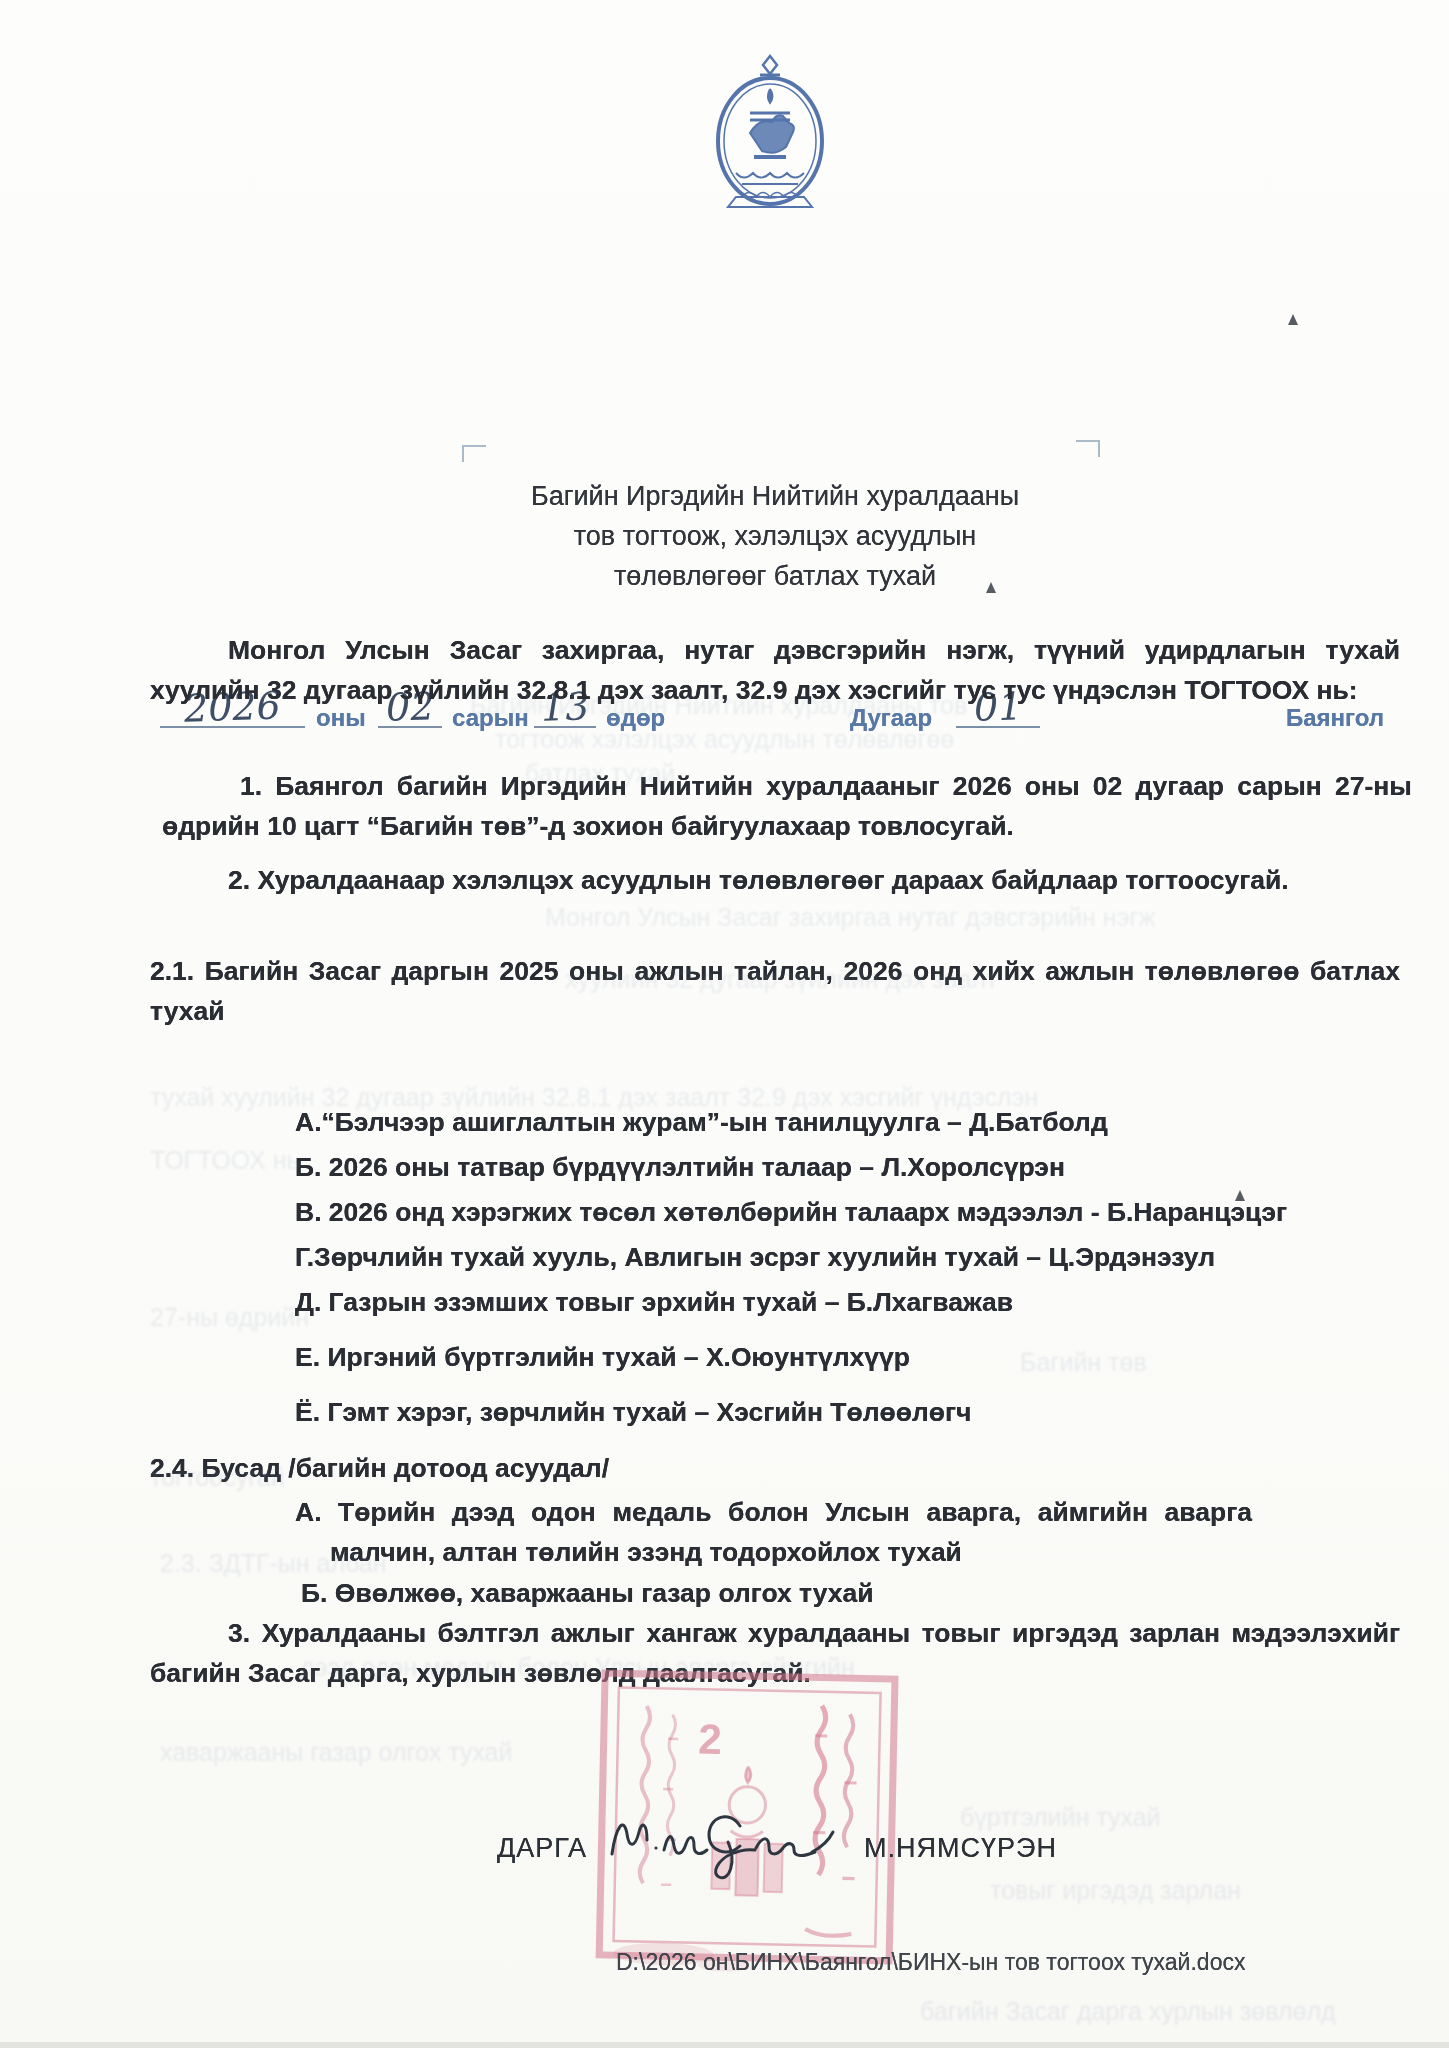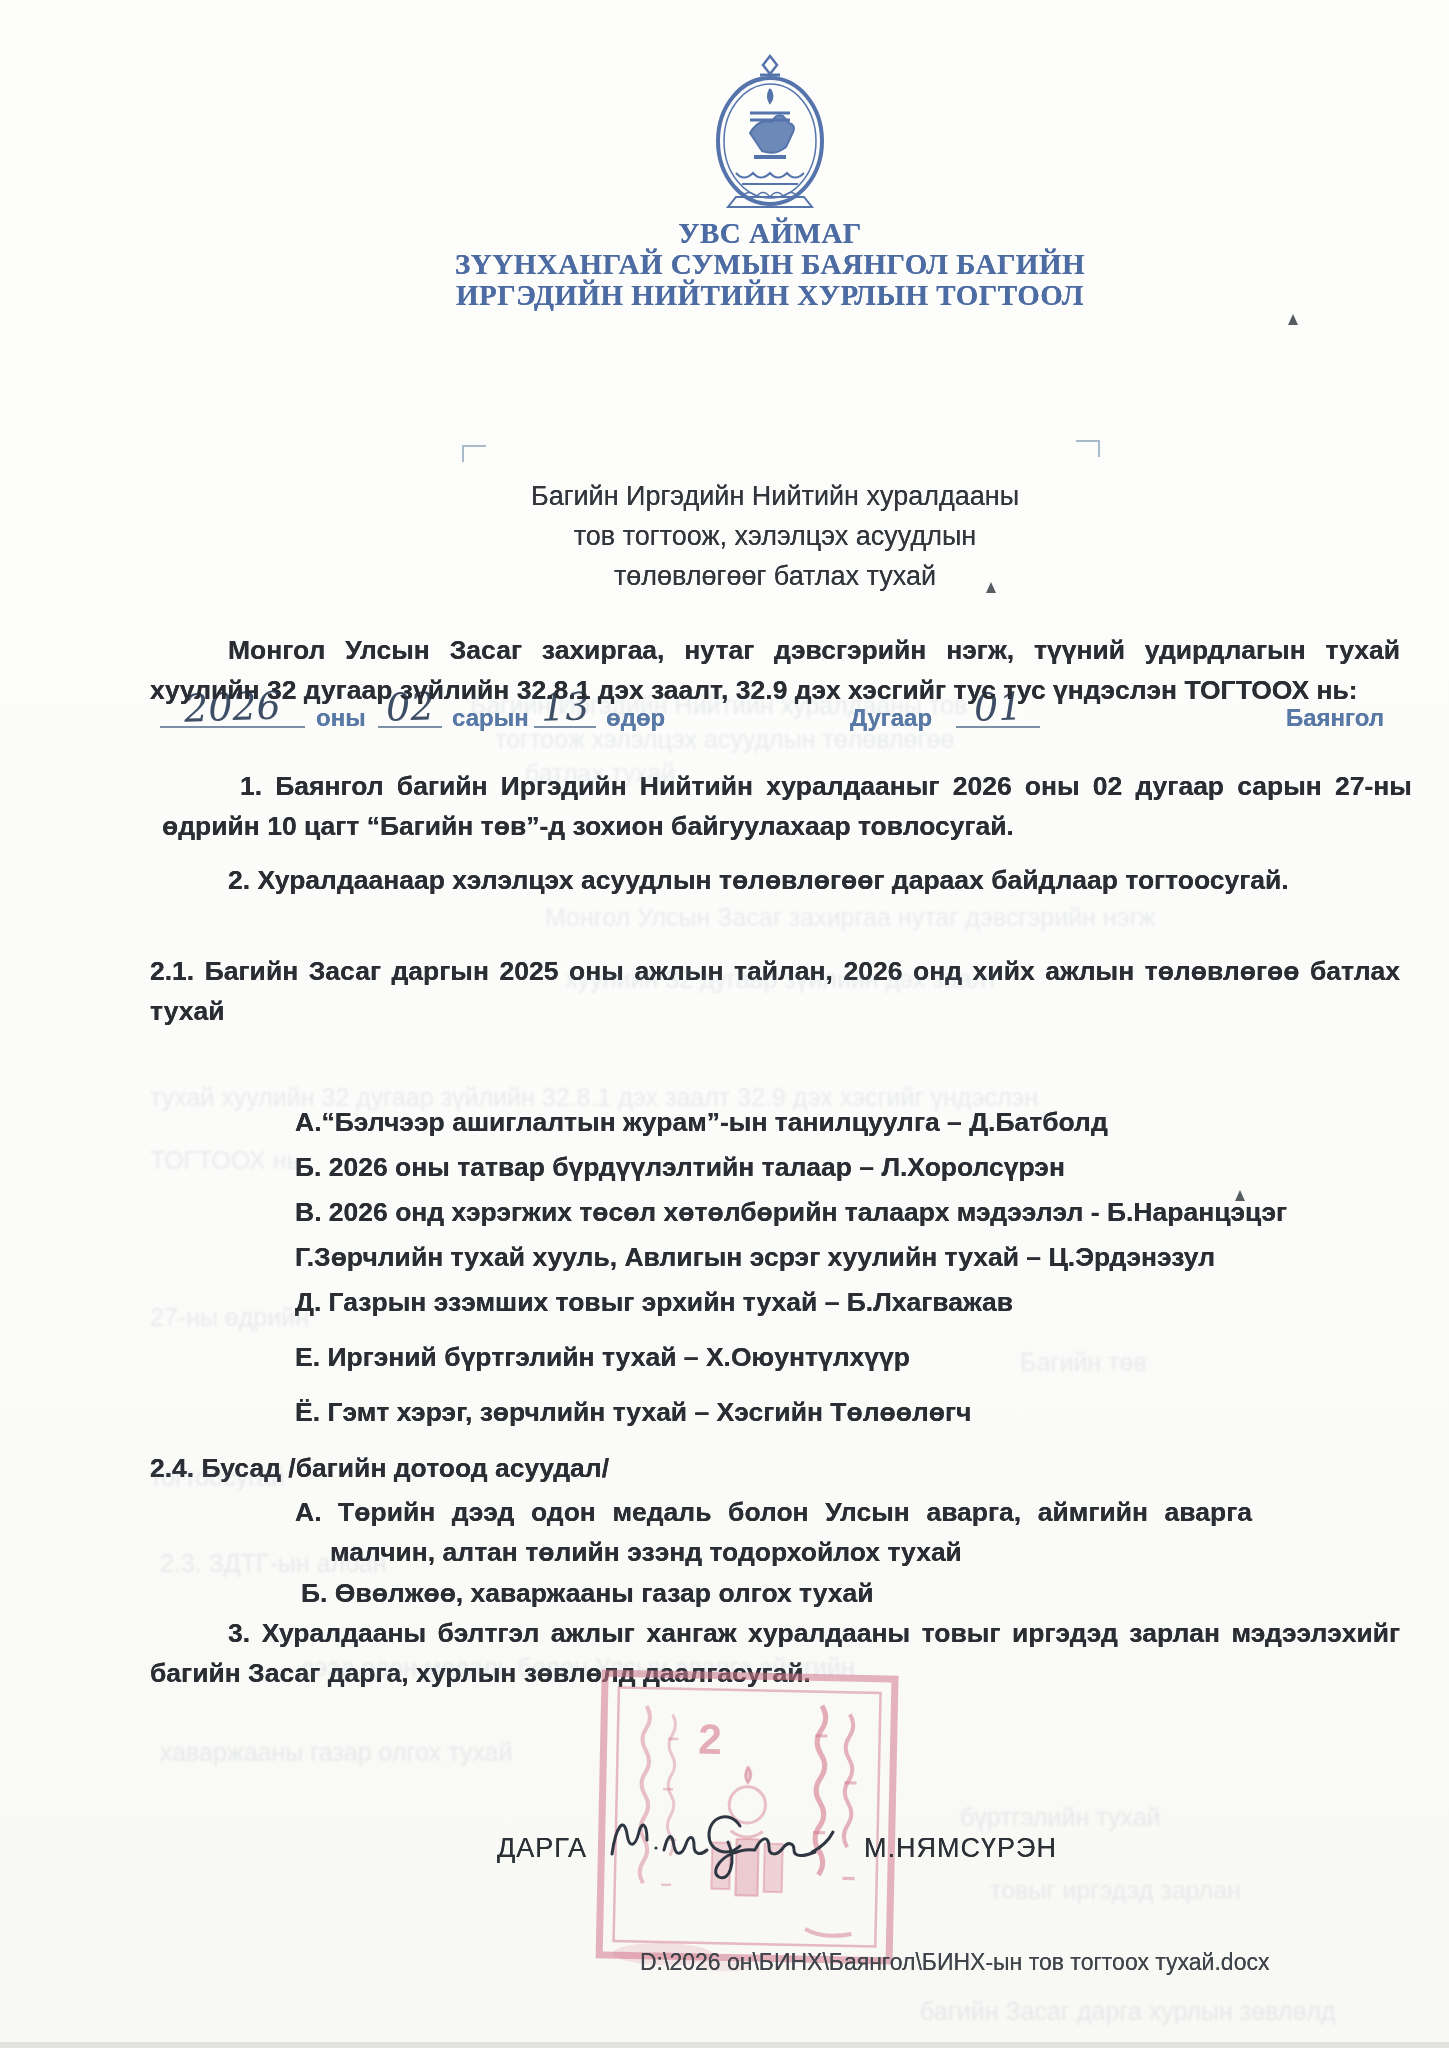--- a/index.html
+++ b/index.html
@@ -113,25 +113,20 @@
         <path d="M50 80 q9 -15 22 -11 q4 -9 11 -6 l6 7 q7 2 4 9 l-7 15 q-11 9 -24 4 z" stroke-width="2" fill="#5474ab" fill-opacity=".85"></path>
         <path d="M54 104 h32" stroke-width="4"></path>
         <path d="M36 120 q8 9 17 0 q8 9 17 0 q8 9 17 0 q8 9 17 0" stroke-width="2"></path>
         <path d="M42 131 h56" stroke-width="2"></path>
         <path d="M36 144 h68 l8 10 h-84 z" stroke-width="2"></path>
         <path d="M42 144 q7 -9 14 0 M56 144 q7 -9 14 0 M70 144 q7 -9 14 0 M84 144 q7 -9 14 0" stroke-width="1.5"></path>
       </g>
     </svg>
   </div>
 
-  <div class="abs gov-heading">
-    <div>УВС АЙМАГ</div>
-    <div>ЗҮҮНХАНГАЙ СУМЫН БАЯНГОЛ БАГИЙН</div>
-    <div>ИРГЭДИЙН НИЙТИЙН ХУРЛЫН ТОГТООЛ</div>
-  </div>
 
   <div class="abs" style="left:0;top:340px;width:1449px;height:70px;">
     <span class="abs blank" style="left:160px;top:348px;width:145px;"><span class="hw">2026</span></span>
     <span class="abs meta-label" style="left:316px;top:364px;">оны</span>
     <span class="abs blank" style="left:378px;top:348px;width:64px;"><span class="hw">02</span></span>
     <span class="abs meta-label" style="left:452px;top:364px;">сарын</span>
     <span class="abs blank" style="left:534px;top:348px;width:62px;"><span class="hw">13</span></span>
     <span class="abs meta-label" style="left:606px;top:364px;">өдөр</span>
     <span class="abs meta-label" style="left:850px;top:364px;">Дугаар</span>
     <span class="abs blank" style="left:956px;top:348px;width:84px;"><span class="hw">01</span></span>
@@ -201,21 +196,21 @@
         <path d="M64 60 c 4 -16 8 -18 10 -4 c 2 10 8 10 12 -2 c 3 -9 8 -9 8 2 c 0 8 6 10 13 4"></path>
         <path d="M140 36 c -10 -16 -31 -10 -31 9 c 0 17 19 22 31 11"></path>
         <path d="M128 52 c 9 20 1 40 -9 35 c -8 -4 -1 -17 12 -23 c 9 -4 17 -5 24 -4"></path>
         <path d="M156 58 c 6 -12 13 -12 13 -1 c 0 9 8 9 14 1 c 5 -7 11 -5 11 2 c 0 7 9 7 21 2"></path>
         <path d="M212 62 c 10 -5 17 -12 21 -20"></path>
       </g>
     </svg>
   </div>
   <div class="abs sig-label" style="left:864px;top:1833px;">М.НЯМСҮРЭН</div>
 
-  <div class="abs footer-path" style="left:640px;top:1949px;">D:\2026 он\БИНХ\Баянгол\БИНХ-ын тов тогтоох тухай.docx</div>
+  <div class="abs footer-path" style="left:616px;top:1949px;">D:\2026 он\БИНХ\Баянгол\БИНХ-ын тов тогтоох тухай.docx</div>
 
   <div id="bottom-edge" class="abs"></div>
 <div class="ghost" style="left: 470px; top: 688px;">Багийн Иргэдийн Нийтийн хуралдааны тов</div>
     <div class="ghost" style="left: 495px; top: 722px;">тогтоож хэлэлцэх асуудлын төлөвлөгөө</div>
     <div class="ghost" style="left: 525px; top: 756px;">батлах тухай</div>
     <div class="ghost" style="left: 545px; top: 900px;">Монгол Улсын Засаг захиргаа нутаг дэвсгэрийн нэгж</div>
     <div class="ghost" style="left: 565px; top: 962px;">хуулийн 32 дугаар зүйлийн дэх заалт</div>
     <div class="ghost" style="left: 150px; top: 1080px;">тухай хуулийн 32 дугаар зүйлийн 32.8.1 дэх заалт 32.9 дэх хэсгийг үндэслэн</div>
     <div class="ghost" style="left: 150px; top: 1143px;">ТОГТООХ нь</div>
     <div class="ghost" style="left: 150px; top: 1300px;">27-ны өдрийн</div>

